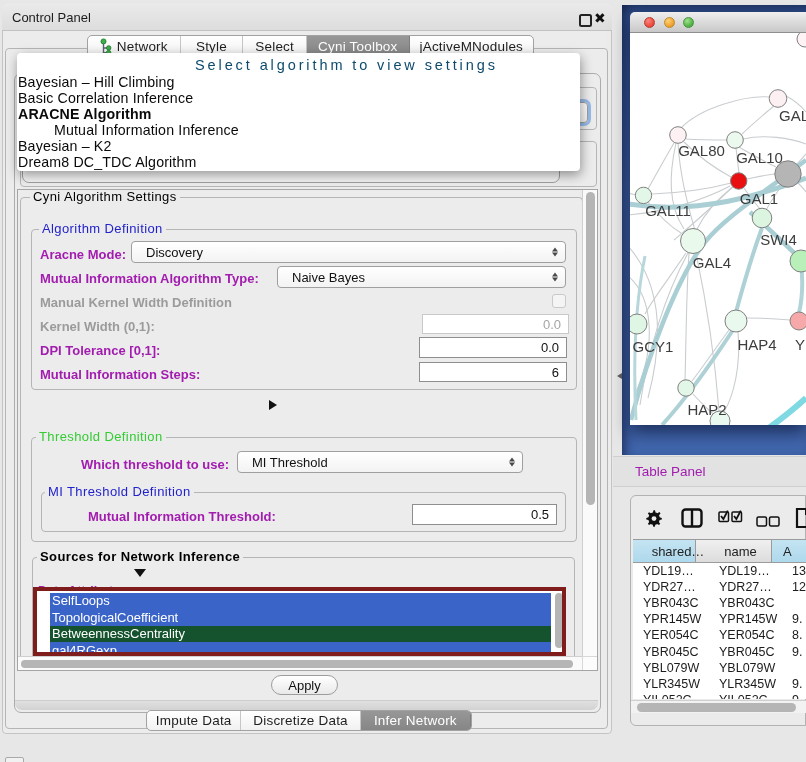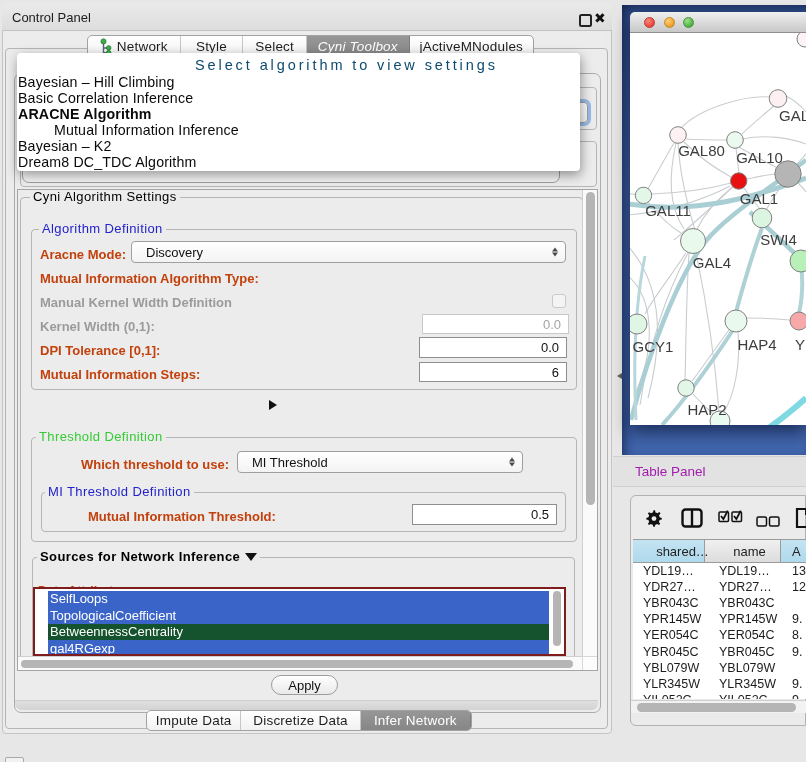--- a/index.html
+++ b/index.html
@@ -26,45 +26,45 @@
   .bottom-tabs{left:146px;top:710px;width:326px;height:21px;}
   
   .outer-box{left:5px;top:48px;width:603px;height:681px;border:1px solid #bdbdbd;border-radius:7px;}
   .inner-box{left:14px;top:73px;width:585px;height:638px;border:1px solid #acacac;border-radius:7px;
              background:#ececec;}
   .inner-strip{left:15px;top:700px;width:583px;height:10px;background:linear-gradient(#e0e0e0,#d2d2d2);
                border-radius:0 0 7px 7px;border-top:1px solid #cdcdcd;box-sizing:border-box;}
   
   .gbox{border:1px solid #b5b5b5;border-radius:4px;box-sizing:border-box;}
   .gtitle{position:absolute;background:#ececec;padding:0 3px;font-size:13px;letter-spacing:0.4px;line-height:14px;white-space:nowrap;}
-  .gtitle.b{font-weight:bold;}
+  .gtitle.b{font-weight:bold;flex-direction:column;}
   
   .combo{background:linear-gradient(#ffffff,#f3f3f3);border:1px solid #9f9f9f;border-radius:4px;
          box-sizing:border-box;display:flex;align-items:center;}
   .combo .txt{font-size:13px;color:#111;padding-left:14px;}
   .combo .arrows{position:absolute;right:7px;top:50%;transform:translateY(-50%);display:flex;
                  flex-direction:column;align-items:center;gap:1px;}
   .arr-up{width:0;height:0;border-left:3.5px solid transparent;border-right:3.5px solid transparent;
           border-bottom:4.5px solid #4a4a4a;}
   .arr-dn{width:0;height:0;border-left:3.5px solid transparent;border-right:3.5px solid transparent;
           border-top:4.5px solid #4a4a4a;}
   .combo.focused{box-shadow:0 0 0 3px rgba(105,160,230,0.65);}
   
-  .lbl{font-size:13px;font-weight:bold;color:#c2410c;white-space:nowrap;}
+  .lbl{font-size:13px;font-weight:bold;color:#a21caf;white-space:nowrap;}
   .lbl.dis{color:#9b9b9b;}
   .tfield{background:#fff;border:1px solid #8e8e8e;box-sizing:border-box;font-size:13px;color:#111;
           display:flex;align-items:center;justify-content:flex-end;padding-right:7px;}
   .tfield.dis{border:1px solid #c9c9c9;color:#a5a5a5;}
   .chk{width:14px;height:14px;border:1px solid #c9c9c9;border-radius:3px;background:#f4f4f4;box-sizing:border-box;}
   .tri-right{width:0;height:0;border-top:5.5px solid transparent;border-bottom:5.5px solid transparent;
              border-left:8px solid #111;}
   .tri-down{width:0;height:0;border-left:6px solid transparent;border-right:6px solid transparent;
             border-top:8px solid #111;}
   
-  .attr-list{background:#fff;border:2px solid #7f1d1d;box-sizing:border-box;overflow:hidden;}
+  .attr-list{background:#fff;border:4px solid #7f1d1d;box-sizing:border-box;overflow:hidden;}
   .attr-item{position:absolute;color:#fff;font-size:13px;display:flex;align-items:center;padding-left:2px;}
   
   .sb-track-v{background:#fafafa;border-left:1px solid #cfcfcf;box-sizing:border-box;}
   .sb-track-h{background:#fafafa;border-top:1px solid #cfcfcf;box-sizing:border-box;}
   .sb-thumb{background:#b5b5b5;border-radius:5px;}
   .sb-corner{background:#fcfcfc;border-left:1px solid #d8d8d8;border-top:1px solid #d8d8d8;box-sizing:border-box;}
   
   .apply-btn{left:271px;top:675px;width:67px;height:20px;border:1px solid #9d9d9d;border-radius:10px;
              background:linear-gradient(#ffffff,#e9e9e9);display:flex;align-items:center;justify-content:center;
              font-size:13px;color:#111;box-sizing:border-box;}
@@ -129,21 +129,21 @@
           </svg>
         </span>
         <span>Network</span>
       </div>
       <div class="seg" style="width: 63px;">
         <span>Style</span>
       </div>
       <div class="seg" style="width: 64px;">
         <span>Select</span>
       </div>
-      <div class="seg sel" style="width: 103px; font-style: italic;">
+      <div class="seg sel" style="width: 103px;">
         <span>Cyni Toolbox</span>
       </div>
       <div class="seg" style="width: 124px;">
         <span>jActiveMNodules</span>
       </div>
     </div>
     <div class="abs seg-bar bottom-tabs">
       <div class="seg" style="width: 95px;">
         <span>Impute Data</span>
       </div>
@@ -170,20 +170,27 @@
       <div class="abs gtitle" style="left: 19px; top: 34px; color: rgb(34, 34, 204);">Algorithm Definition</div>
       <div class="abs lbl" style="left: 20px; top: 59px;">Aracne Mode:</div>
       <div class="abs combo" style="left: 111px; top: 53px; width: 435px; height: 22px;">
         <span class="txt">Discovery</span>
         <span class="arrows">
           <span class="arr-up"></span>
           <span class="arr-dn"></span>
         </span>
       </div>
       <div class="abs lbl" style="left: 20px; top: 83px;">Mutual Information Algorithm Type:</div>
+      <div class="abs combo" style="left: 257px; top: 78px; width: 289px; height: 22px;">
+        <span class="txt">Naive Bayes</span>
+        <span class="arrows">
+          <span class="arr-up"></span>
+          <span class="arr-dn"></span>
+        </span>
+      </div>
       <div class="abs lbl dis" style="left: 20px; top: 107px;">Manual Kernel Width Definition</div>
       <div class="abs chk" style="left: 532px; top: 106px;"></div>
       <div class="abs lbl dis" style="left: 20px; top: 131px;">Kernel Width (0,1):</div>
       <div class="abs tfield dis" style="left: 402px; top: 126px; width: 147px; height: 20px;">0.0</div>
       <div class="abs lbl" style="left: 20px; top: 155px;">DPI Tolerance [0,1]:</div>
       <div class="abs tfield" style="left: 399px; top: 149px; width: 148px; height: 21px;">0.0</div>
       <div class="abs lbl" style="left: 20px; top: 179px;">Mutual Information Steps:</div>
       <div class="abs tfield" style="left: 399px; top: 174px; width: 148px; height: 20px;">6</div>
       <div class="abs tri-right" style="left: 249px; top: 212px;"></div>
       <div class="abs gbox" style="left: 11px; top: 249px; width: 546px; height: 105px;"></div>
@@ -334,21 +341,21 @@
           <rect x="1" y="1" width="9.5" height="9" rx="1.5" fill="none" stroke="#111" stroke-width="1.5"></rect>
           <rect x="13.5" y="1" width="9.5" height="9" rx="1.5" fill="none" stroke="#111" stroke-width="1.5"></rect>
         </svg></span>
       <span class="abs" style="left:164px;top:11px;"><svg width="18" height="22" viewBox="0 0 18 22">
           <path d="M2 2 h9 l5 5 v13 h-14 z" fill="none" stroke="#111" stroke-width="2.2"></path>
           <path d="M11 2 v5 h5" fill="none" stroke="#111" stroke-width="2"></path>
         </svg></span>
     </div>
     <div class="abs tp-table">
       <div class="tp-hrow">
-        <div class="tp-hcell blue" style="width:72px;">
+        <div class="tp-hcell blue" style="width:63px;">
           <span style="position:relative;left:14px;">shared…</span>
         </div>
         <div class="tp-hcell gray" style="width:76px;">
           <span style="position:relative;left:7px;">name</span>
         </div>
         <div class="tp-hcell blue" style="width:88px;justify-content:flex-start;padding-left:11px;">
           <span style="position:relative;left:0px;">A</span>
         </div>
       </div>
       <div class="tp-row" style="top:24px;">

